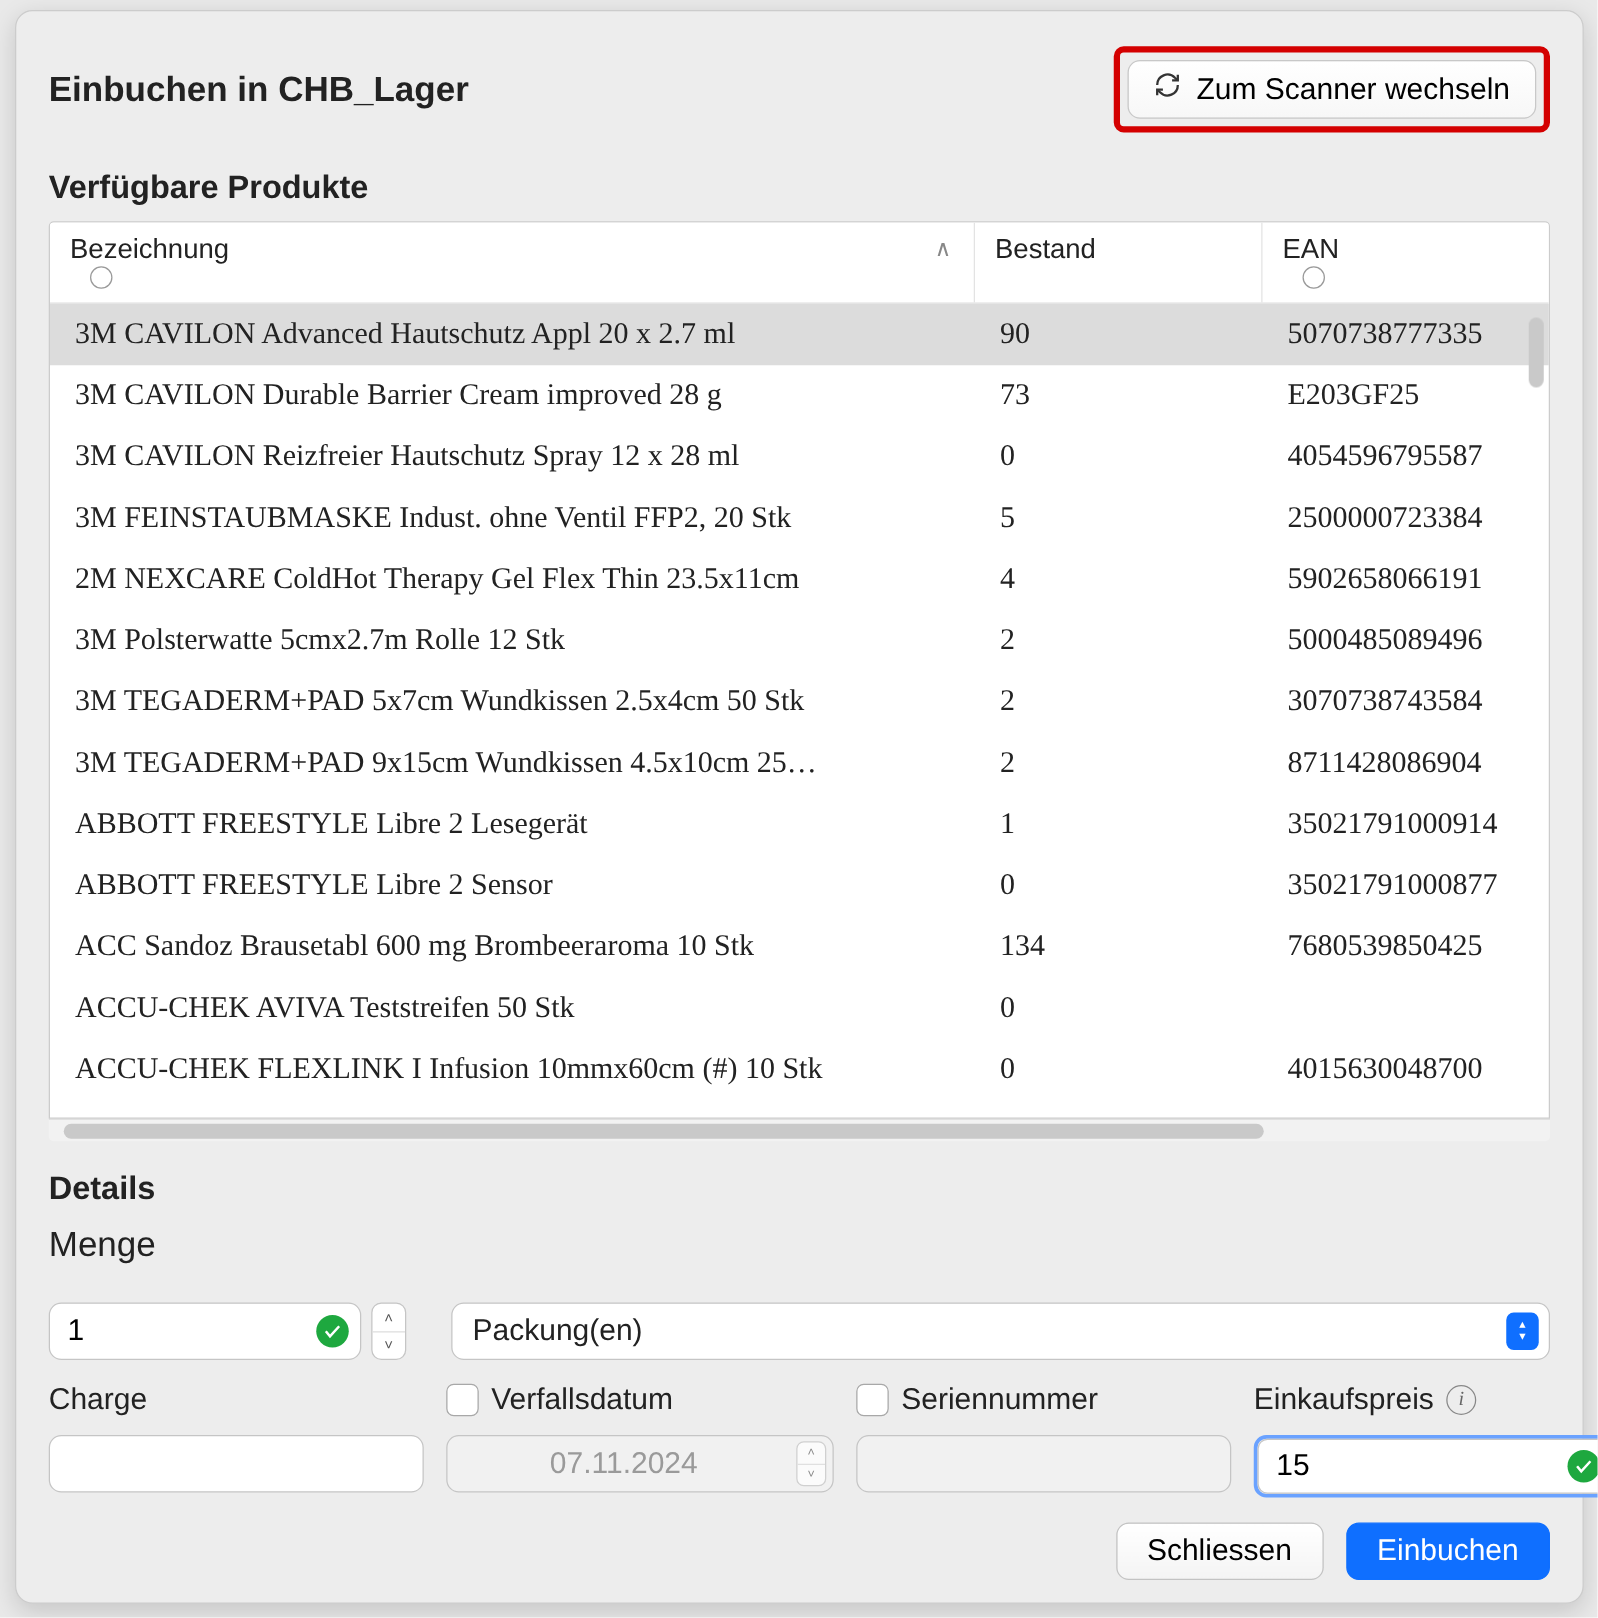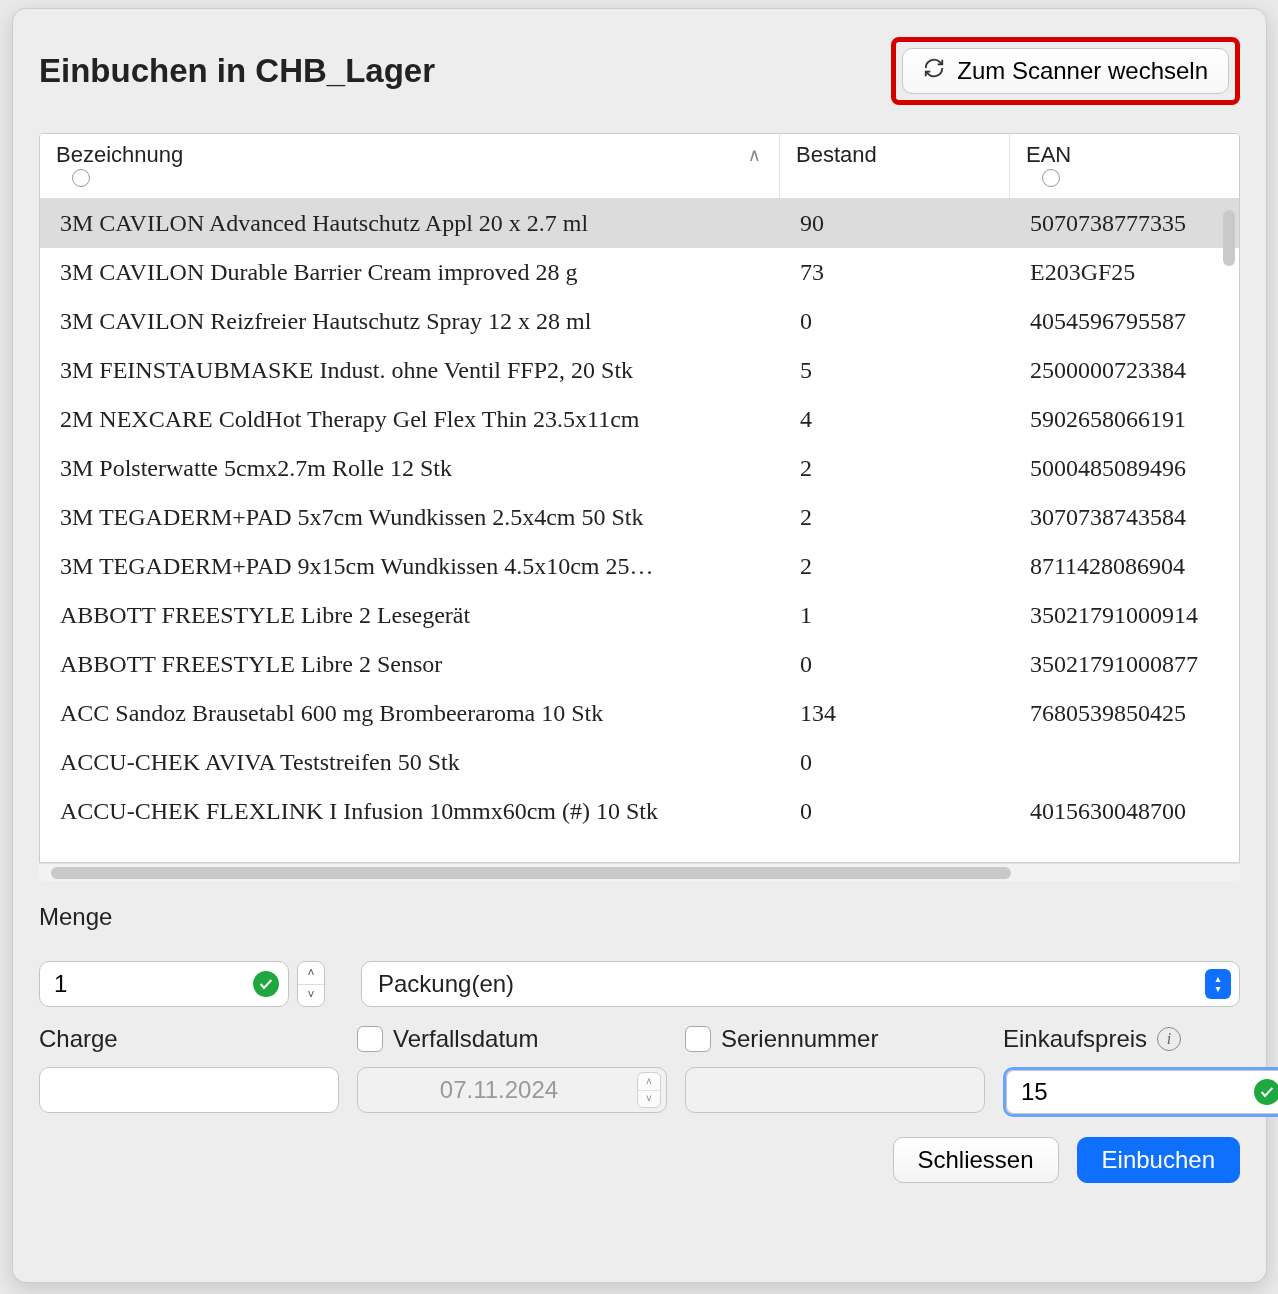--- a/index.html
+++ b/index.html
@@ -24,21 +24,21 @@
     padding: 28px 26px 18px 26px;
     display: flex;
     flex-direction: column;
   }
   .dialog-header {
     display: flex;
     justify-content: space-between;
     align-items: center;
     margin-bottom: 28px;
   }
-  .dialog-title { font-size: 33px; font-weight: 700; }
+  .dialog-title { font-size: 28px; font-weight: 700; }
   .scanner-highlight {
     border: 5px solid #d40000;
     border-radius: 8px;
     padding: 6px;
   }
   .scanner-btn {
     background: linear-gradient(#ffffff,#f7f7f7);
     border: 1px solid #c8c8c8;
     border-radius: 10px;
     padding: 8px 20px;
@@ -95,21 +95,21 @@
   }
   .vscroll-thumb {
     position: absolute; right: 4px; top: 76px; width: 12px; height: 56px;
     background: #c9c9c9; border-radius: 6px;
   }
 
   .details { margin-top: 22px; }
   .details-title { font-size: 26px; font-weight: 700; margin-bottom: 14px; }
 
   .row1 { display:flex; gap: 36px; align-items:flex-end; margin-bottom: 18px; }
-  .menge-label { font-size: 24px; margin-bottom: 30px; }
+  .menge-label { font-size: 28px; margin-bottom: 30px; }
   .menge-wrap { display:flex; align-items:center; gap:8px; }
   .menge-input {
     width: 250px; height: 46px;
     border:1px solid #c5c5c5; border-radius:10px;
     padding: 4px 46px 4px 14px; font-size: 24px;
     background:#fff;
     position:relative;
   }
   .input-holder { position:relative; display:inline-block; }
   .check-badge {
@@ -204,20 +204,21 @@
             <path d="M21 3v5h-5"></path>
             <path d="M21 12a9 9 0 0 1-15.5 6.3L3 16"></path>
             <path d="M3 21v-5h5"></path>
           </svg>
         </span>
         <span>Zum Scanner wechseln</span>
       </button>
     </div>
   </div>
 
+  <div class="section-title">Verfügbare Produkte</div>
 
   <div class="table-wrap">
     <div class="vscroll-thumb"></div>
     <div class="thead">
       <div class="th">
         <span>Bezeichnung</span>
         <span class="sort-up">∧</span>
         <div class="th-row2">
             <span class="radio"></span>
           </div>
@@ -299,20 +300,21 @@
           <div>4015630048700</div>
         </div>
         <div class="trow"></div>
       </div>
   </div>
   <div class="hscroll">
     <div class="hscroll-thumb"></div>
   </div>
 
   <div class="details">
+    <div class="details-title">Details</div>
 
     <div class="menge-label">Menge</div>
     <div class="row1">
       <div class="menge-wrap">
         <span class="input-holder">
           <input class="menge-input" value="1" style="">
           <span class="check-badge">
             <svg viewBox="0 0 24 24">
                 <polyline points="4 12 9 18 20 6"></polyline>
               </svg>

